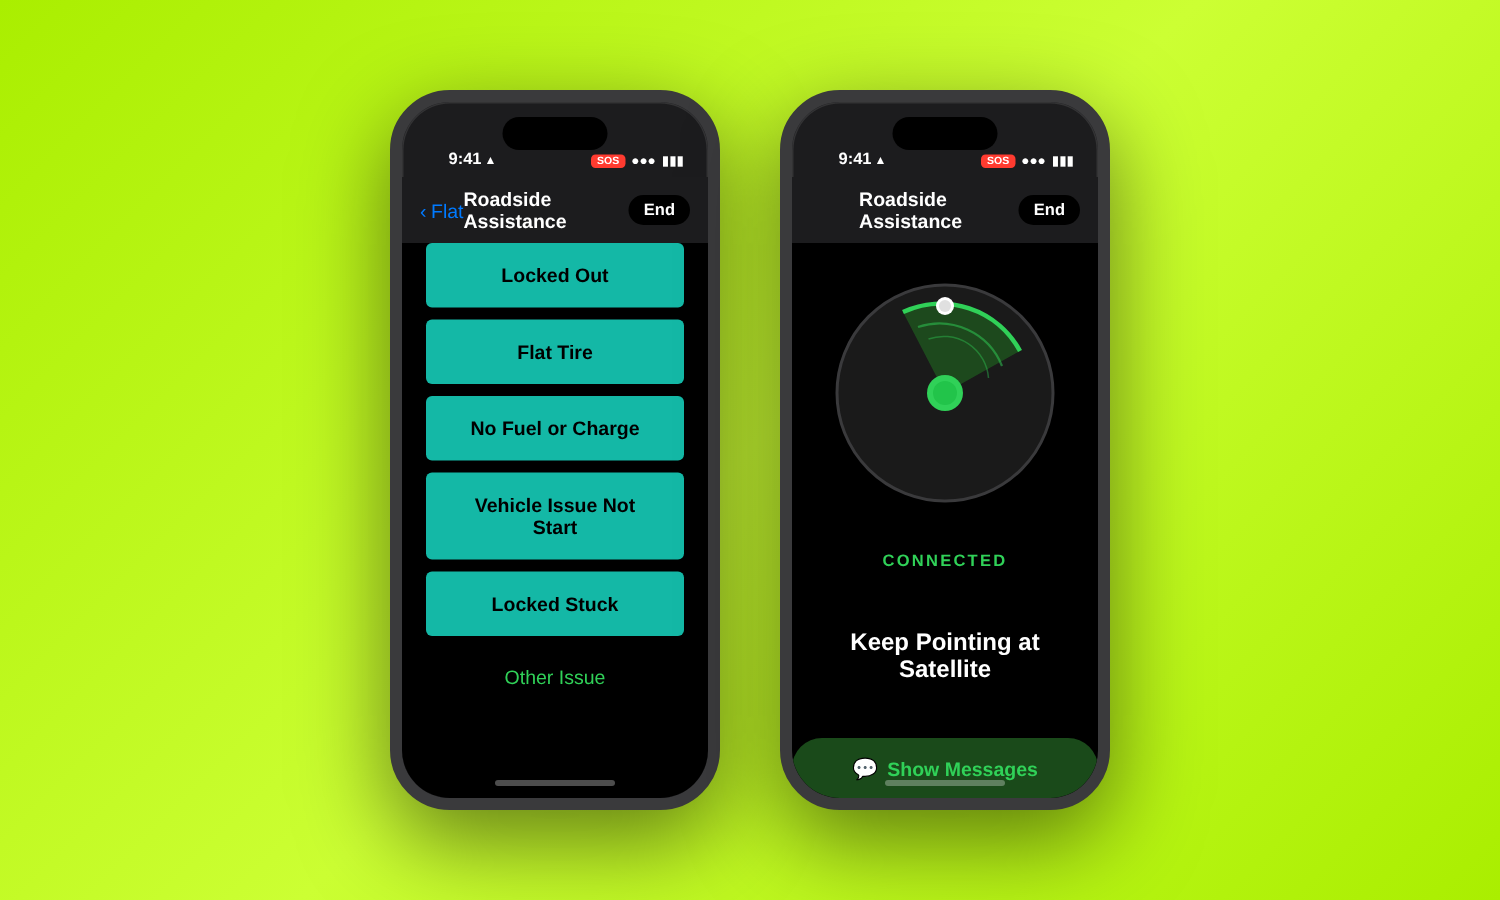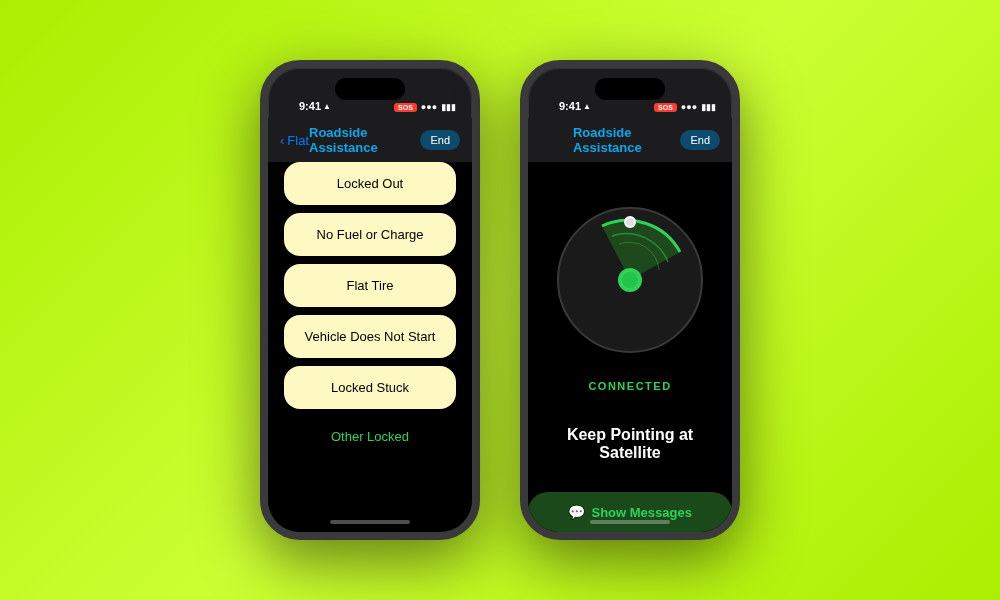--- a/index.html
+++ b/index.html
@@ -100,28 +100,28 @@
       display: flex;
       align-items: center;
       gap: 3px;
       color: #007aff;
       font-size: 13px;
     }
 
     .nav-title {
       font-size: 13px;
       font-weight: 600;
-      color: #0ea5e9;
+      color: #ffffff;
     }
 
     .nav-end-btn {
-      background: #0c4a6e;
+      background: #000000;
       color: #fff;
       font-size: 11px;
-      font-weight: 400;
+      font-weight: 700;
       padding: 4px 10px;
       border-radius: 12px;
       border: none;
     }
 
     
     .screen-content {
       position: absolute;
       top: 94px;
       left: 0;
@@ -142,26 +142,26 @@
     }
 
     .menu-buttons {
       display: flex;
       flex-direction: column;
       gap: 8px;
       padding: 0 16px;
     }
 
     .menu-btn {
-      background: #fef9c3;
+      background: #14b8a6;
       color: #000;
       font-size: 13px;
-      font-weight: 400;
+      font-weight: 700;
       padding: 14px 16px;
-      border-radius: 16px;
+      border-radius: 4px;
       text-align: center;
       border: none;
       cursor: pointer;
       display: block;
       width: 100%;
     }
 
     .other-issue-link {
       text-align: center;
       color: #30d158;
@@ -180,21 +180,21 @@
       height: 4px;
       background: rgba(255,255,255,0.3);
       border-radius: 3px;
     }
 
     
     .satellite-container {
       display: flex;
       flex-direction: column;
       align-items: center;
-      justify-content: flex-end;
+      justify-content: space-between;
       padding-top: 20px;
       height: 100%;
     }
 
     .radar-wrapper {
       position: relative;
       width: 160px;
       height: 160px;
       margin-bottom: 20px;
     }
@@ -259,27 +259,27 @@
       <span>Flat</span>
     </div>
     <div class="nav-title">Roadside Assistance</div>
     <button class="nav-end-btn">End</button>
   </div>
 
   <div class="screen-content">
 
     <div class="menu-buttons">
       <button class="menu-btn">Locked Out</button>
+      <button class="menu-btn">Flat Tire</button>
       <button class="menu-btn">No Fuel or Charge</button>
-      <button class="menu-btn">Flat Tire</button>
-      <button class="menu-btn">Vehicle Does Not Start</button>
+      <button class="menu-btn">Vehicle Issue Not Start</button>
       <button class="menu-btn">Locked Stuck</button>
     </div>
 
-    <div class="other-issue-link">Other Locked</div>
+    <div class="other-issue-link">Other Issue</div>
   </div>
 
   <div class="home-indicator"></div>
 </div>
 
 <div class="phone">
   <div class="dynamic-island"></div>
 
   <div class="status-bar">
     <div class="status-time">

